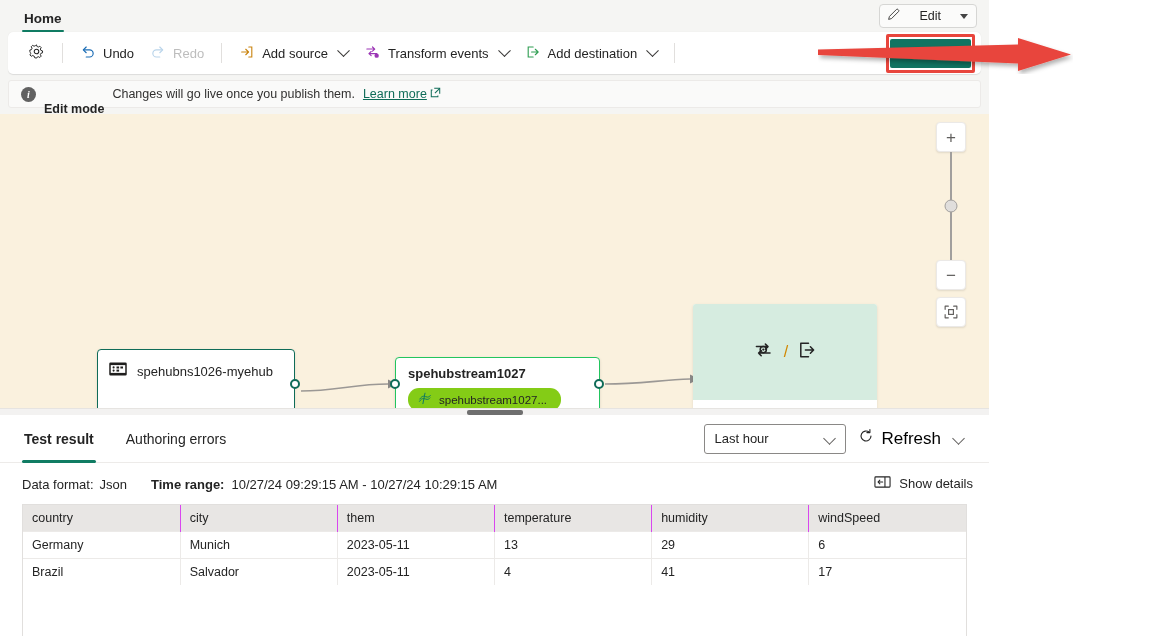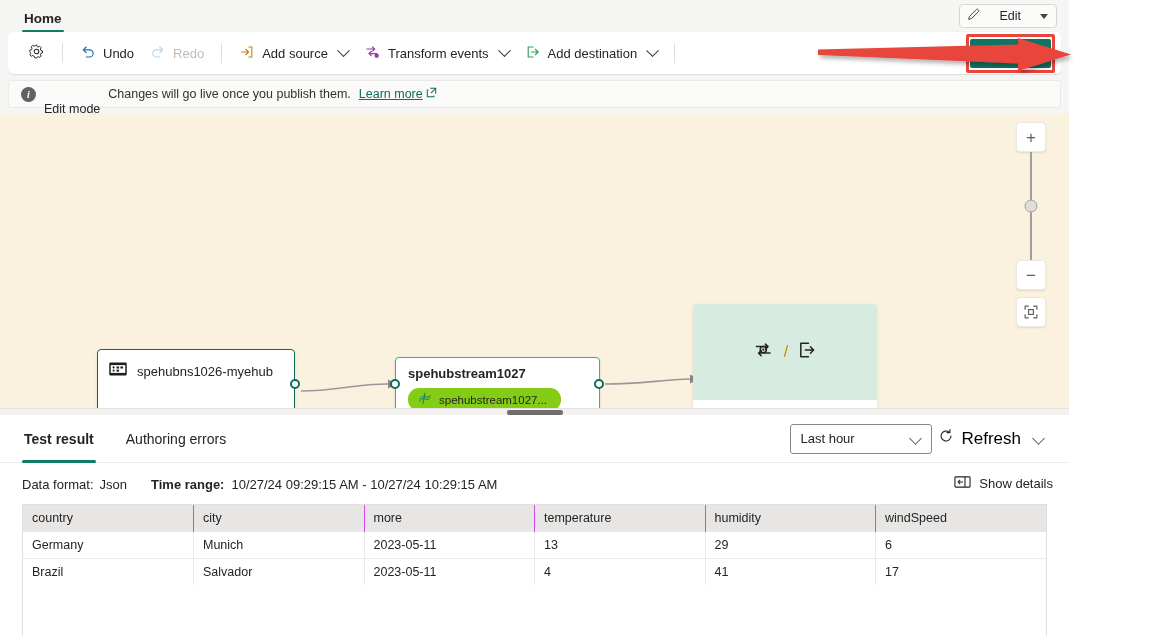--- a/index.html
+++ b/index.html
@@ -6,21 +6,21 @@
   html, body {
     margin: 0; padding: 0;
     width: 1169px; height: 636px;
     overflow: hidden;
     font-family: "Liberation Sans", sans-serif;
     background: #ffffff;
     color: #201f1e;
   }
   .app {
     position: relative;
-    width: 1069px; height: 636px;
+    width: 989px; height: 636px;
     background: #f5f5f3;
     display: flex;
     flex-direction: column;
   }
 
   
   .tabstrip {
     height: 32px;
     background: #f5f5f3;
     display: flex;
@@ -159,21 +159,21 @@
   .info-icon {
     width: 15px; height: 15px; border-radius: 50%;
     background: #616161;
     color: #fff;
     font-size: 10px;
     font-weight: 700;
     font-style: italic;
     display: flex; align-items: center; justify-content: center;
     font-family: "Liberation Serif", serif;
   }
-  .info-strong { font-weight: 400; color: #242424; margin-top: 29px; }
+  .info-strong { font-weight: 700; color: #242424; margin-top: 29px; }
   .info-text { color: #323130; }
   .learn-more {
     color: #0f6c58;
     text-decoration: underline;
     cursor: pointer;
     display: inline-flex;
     align-items: center;
     gap: 3px;
     text-align: right;
   }
@@ -365,21 +365,21 @@
     position: absolute;
     left: 0; right: 0; bottom: 0;
     height: 2.5px;
     background: #107c63;
     border-radius: 2px;
   }
   .panel-tools {
     margin-left: auto;
     display: flex;
     align-items: center;
-    gap: 6px;
+    gap: 12px;
   }
   .tr-select {
     width: 142px; height: 30px;
     border: 1px solid #8a8886;
     border-radius: 3px;
     background: #fff;
     display: flex;
     align-items: center;
     justify-content: space-between;
     padding: 0 9px;
@@ -705,21 +705,21 @@
         <span>Show details</span>
       </div>
     </div>
 
     <div class="tbl-wrap">
       <table class="dt">
         <thead>
           <tr>
             <th>country</th>
             <th>city</th>
-            <th>more</th>
+            <th>them</th>
             <th>temperature</th>
             <th>humidity</th>
             <th>windSpeed</th>
           </tr>
         </thead>
         <tbody>
           <tr>
             <td>Germany</td>
             <td>Munich</td>
             <td>2023-05-11</td>

